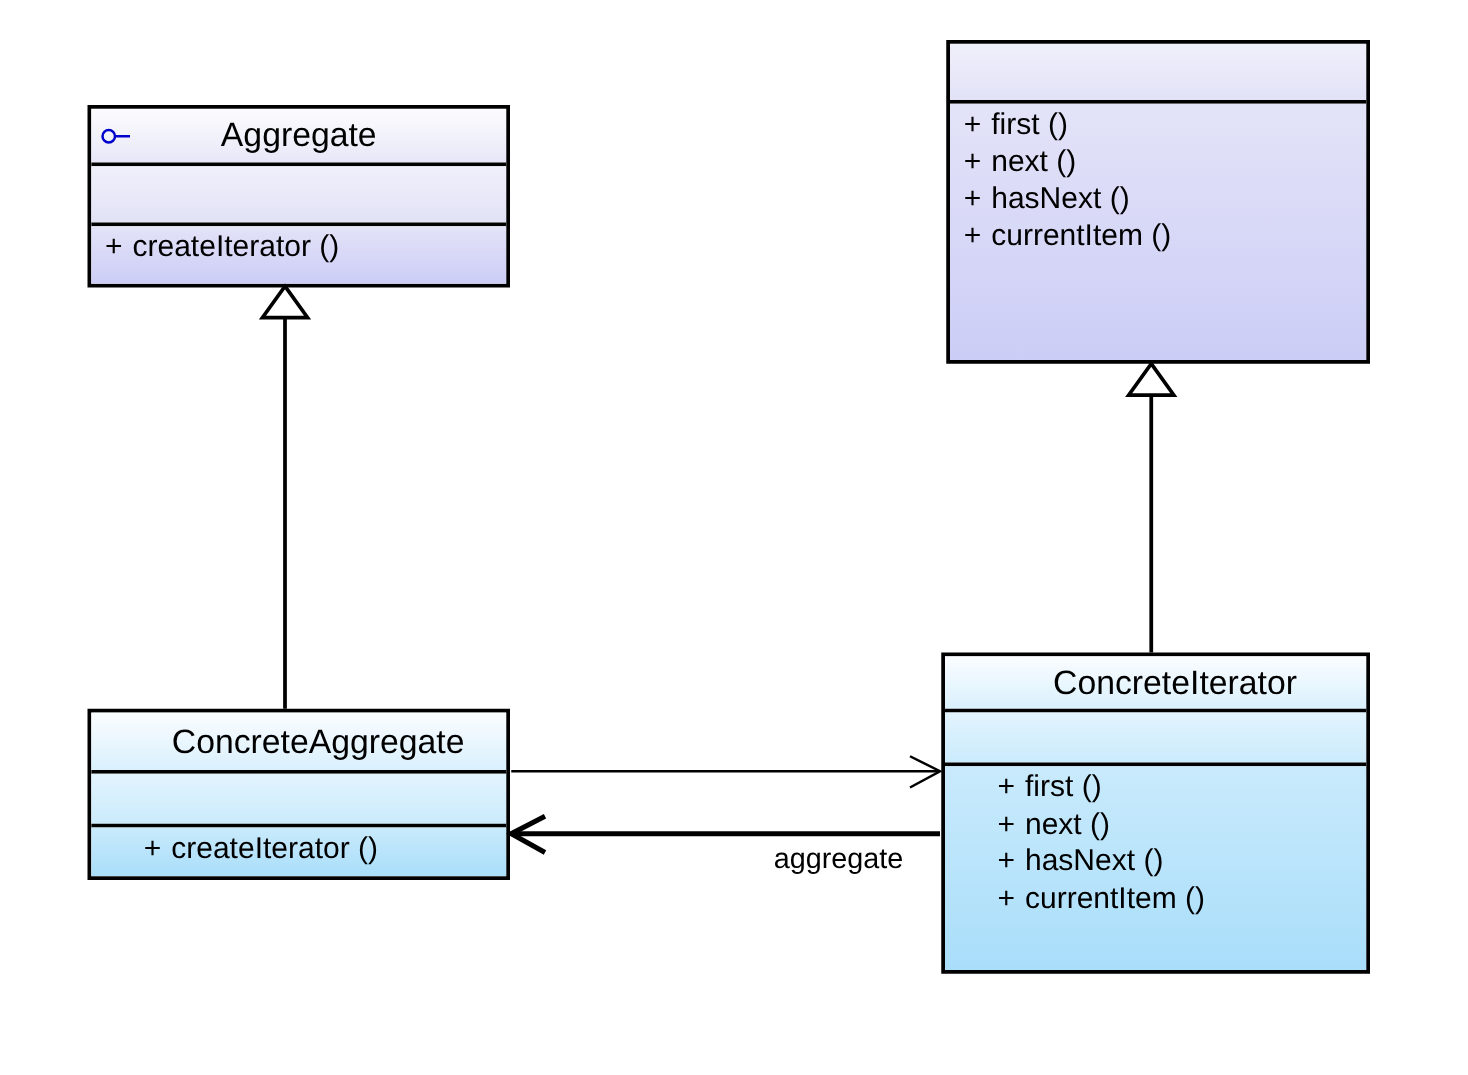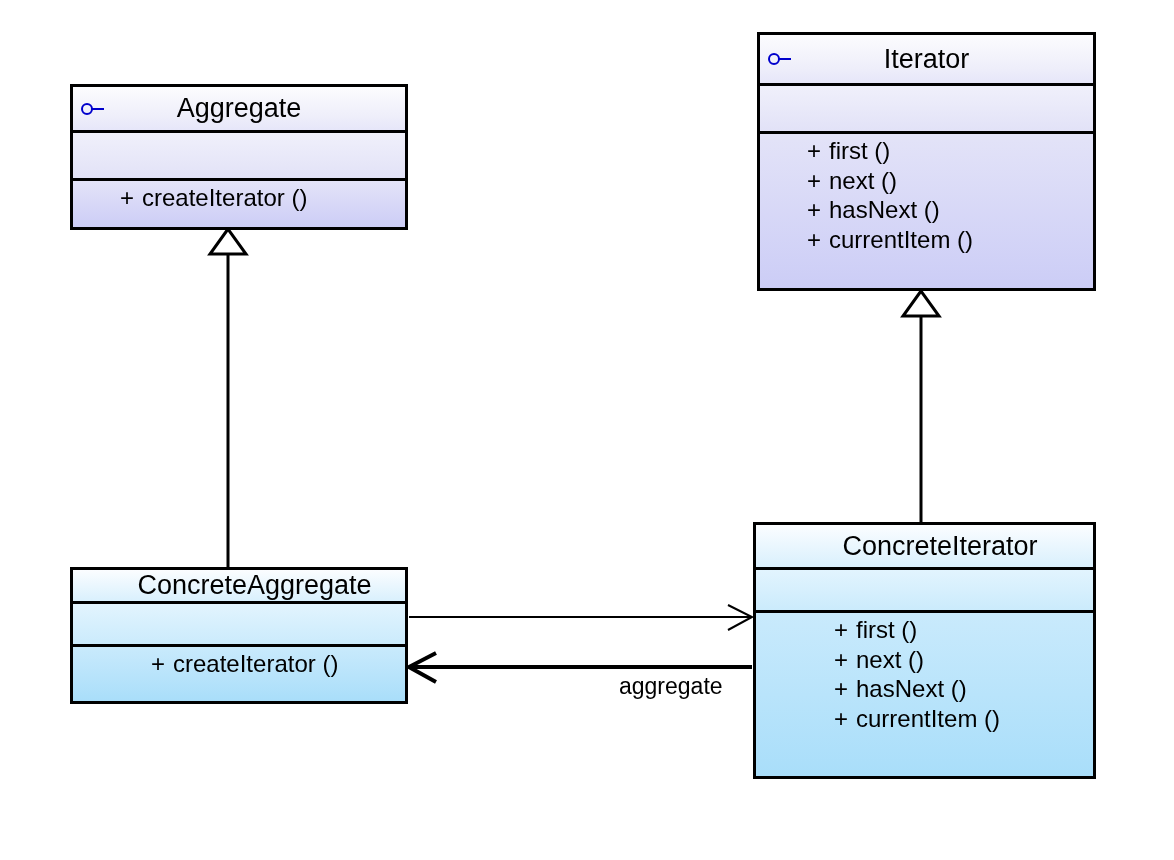--- a/index.html
+++ b/index.html
@@ -64,21 +64,20 @@
     text-align: center;
     white-space: nowrap;
   }
 
   .member {
     font-size: 24px;
     color: #000000;
     line-height: 1.23;
     padding-left: 11px;
     white-space: nowrap;
-    margin-left: 36px;
   }
   .member .vis {
     display: inline-block;
     width: 22px;
   }
 
   
   .iface-icon {
     position: absolute;
     left: 7px;
@@ -119,21 +118,21 @@
   
   #box-aggregate          { left: 70px;  top: 84px;  width: 338px; height: 146px; }
   #box-iterator           { left: 757px; top: 32px;  width: 339px; height: 259px; }
   #box-concrete-aggregate { left: 70px;  top: 567px; width: 338px; height: 137px; }
   #box-concrete-iterator  { left: 753px; top: 522px; width: 343px; height: 257px; }
 
   #box-aggregate .header          { height: 46px; }
   #box-aggregate .attributes      { height: 48px; }
   #box-iterator .header           { height: 51px; }
   #box-iterator .attributes       { height: 48px; }
-  #box-concrete-aggregate .header     { height: 34px; }
+  #box-concrete-aggregate .header     { height: 49px; }
   #box-concrete-aggregate .attributes { height: 43px; }
   #box-concrete-iterator .header      { height: 45px; }
   #box-concrete-iterator .attributes  { height: 43px; }
 
   
   .edge-label {
     position: absolute;
     font-size: 23px;
     color: #000000;
     white-space: nowrap;
@@ -182,27 +181,20 @@
     </div>
     <div class="compartment attributes"></div>
     <div class="compartment operations">
       <div class="member">
         <span class="vis">+</span><span>createIterator ()</span>
       </div>
     </div>
   </div>
 
   <div class="uml-class theme-interface" id="box-iterator">
-    <div class="compartment header">
-      <svg class="iface-icon" viewBox="0 0 26 14">
-        <circle cx="7" cy="7" r="5" fill="none" stroke="#0000cc" stroke-width="2"></circle>
-        <line x1="12" y1="7" x2="24" y2="7" stroke="#0000cc" stroke-width="2"></line>
-      </svg>
-      <span class="class-name">Iterator</span>
-    </div>
     <div class="compartment attributes"></div>
     <div class="compartment operations">
       <div class="member">
         <span class="vis">+</span><span>first ()</span>
       </div>
       <div class="member">
         <span class="vis">+</span><span>next ()</span>
       </div>
       <div class="member">
         <span class="vis">+</span><span>hasNext ()</span>

